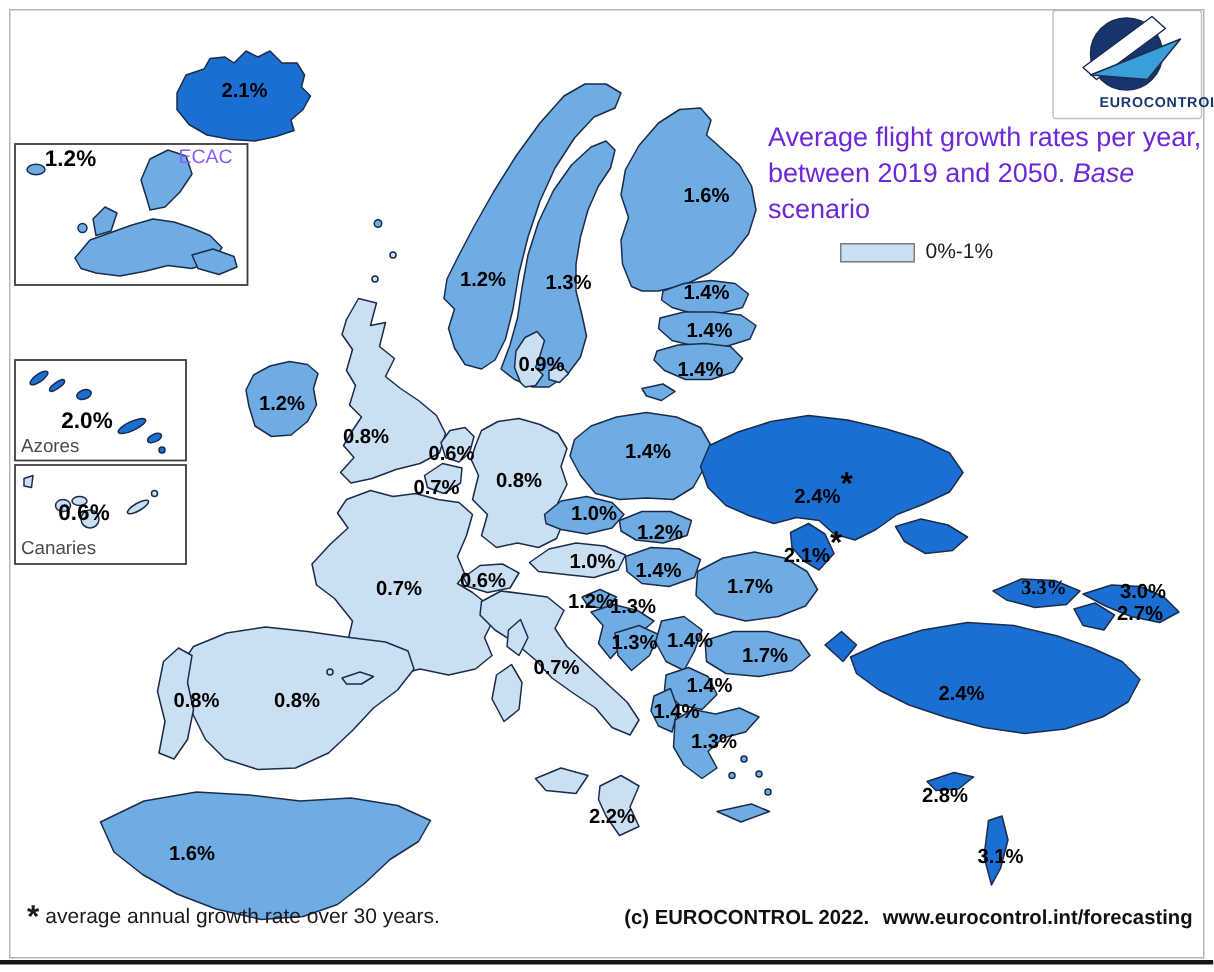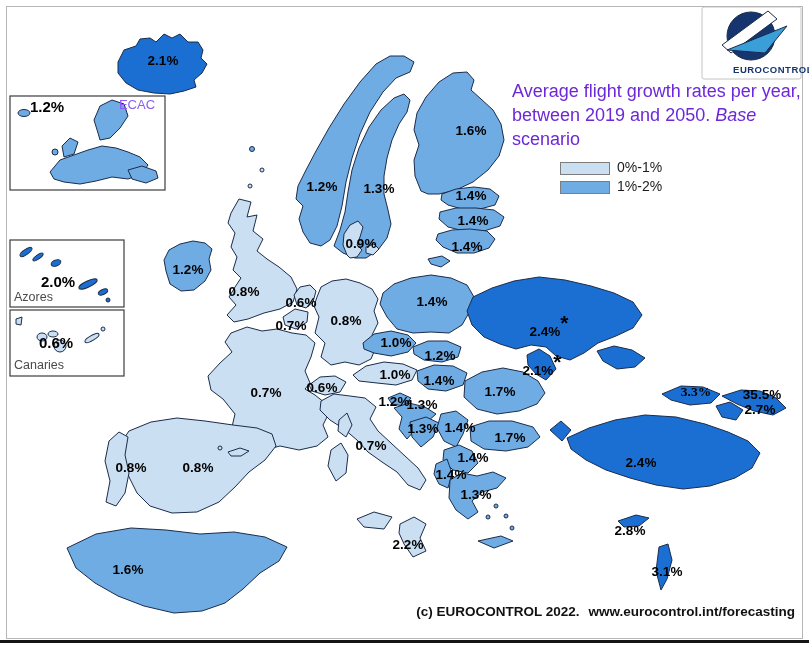--- a/index.html
+++ b/index.html
@@ -152,24 +152,20 @@
 
   <div class="legend">
     <div class="legend-title">
       <span>Average flight growth rates per year,</span><br>
       <span>between 2019 and 2050. </span><i>Base</i><span> scenario</span>
     </div>
     <div class="legend-rows">
       <div class="legend-row">
         <span class="legend-swatch" style="background: rgb(203, 223, 242);"></span>
         <span class="legend-label">0%-1%</span>
-      </div>
-      <div class="legend-row">
-        <span class="legend-swatch" style="background: rgb(111, 172, 227);"></span>
-        <span class="legend-label">1%-2%</span>
       </div>
     </div>
   </div>
 
   <span class="inset-value" style="left:47px;top:106px;">1.2%</span>
   <span class="ecac-tag" style="left:137px;top:104px;">ECAC</span>
   <span class="inset-value" style="left:58px;top:281px;text-align:right;">2.0%</span>
   <span class="inset-caption" style="left:14px;top:290px;">Azores</span>
   <span class="inset-value" style="left:56px;top:342px;">0.6%</span>
   <span class="inset-caption" style="left:14px;top:358px;">Canaries</span>
@@ -206,26 +202,29 @@
       <span class="map-label" style="left: 473px; top: 457px;">1.4%</span>
       <span class="map-label" style="left: 451px; top: 474px;">1.4%</span>
       <span class="map-label" style="left: 476px; top: 494px;">1.3%</span>
       <span class="map-label" style="left: 371px; top: 445px;">0.7%</span>
       <span class="map-label" style="left: 408px; top: 544px; text-align: center;">2.2%</span>
       <span class="map-label" style="left: 198px; top: 467px;">0.8%</span>
       <span class="map-label" style="left: 131px; top: 467px;">0.8%</span>
       <span class="map-label" style="left: 128px; top: 569px;">1.6%</span>
       <span class="map-label" style="left: 641px; top: 462px;">2.4%</span>
       <span class="map-label" style="left: 696px; top: 392px; font-family: Liberation Serif, serif;">3.3%</span>
-      <span class="map-label" style="left: 762px; top: 394px;">35.5%</span>
+      <span class="map-label" style="left: 762px; top: 394px;">3.0%</span>
       <span class="map-label" style="left: 760px; top: 409px;">2.7%</span>
       <span class="map-label" style="left: 630px; top: 530px;">2.8%</span>
       <span class="map-label" style="left: 667px; top: 571px;">3.1%</span>
     </div>
 
+  <div class="footnote">
+    <span class="fn-star">*</span><span>average annual growth rate over 30 years.</span>
+  </div>
   <div class="copyright">
     <span>(c) EUROCONTROL 2022.</span><span class="cp-url">www.eurocontrol.int/forecasting</span>
   </div>
 
   <span class="logo-text">EUROCONTROL</span>
 
   <div class="frame-border"></div>
   <div class="bottom-line"></div>
 </div>
 

